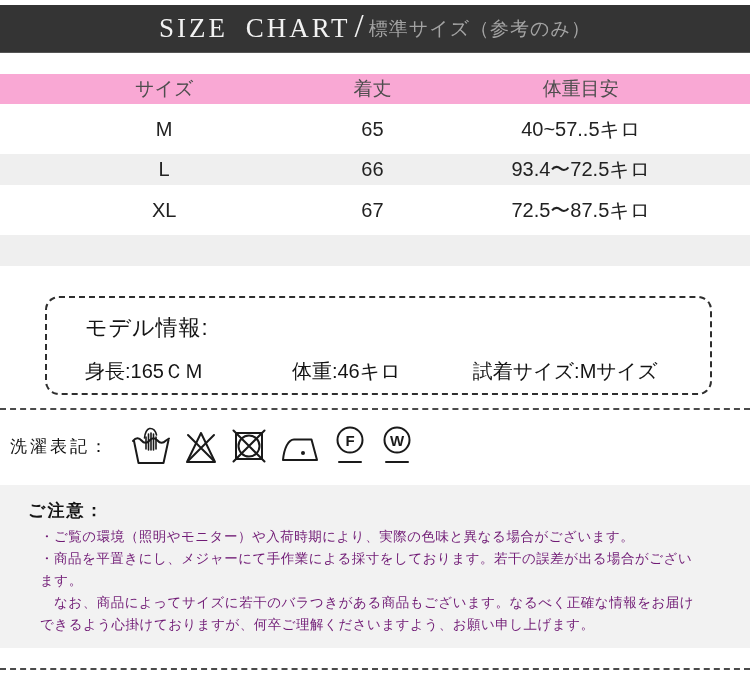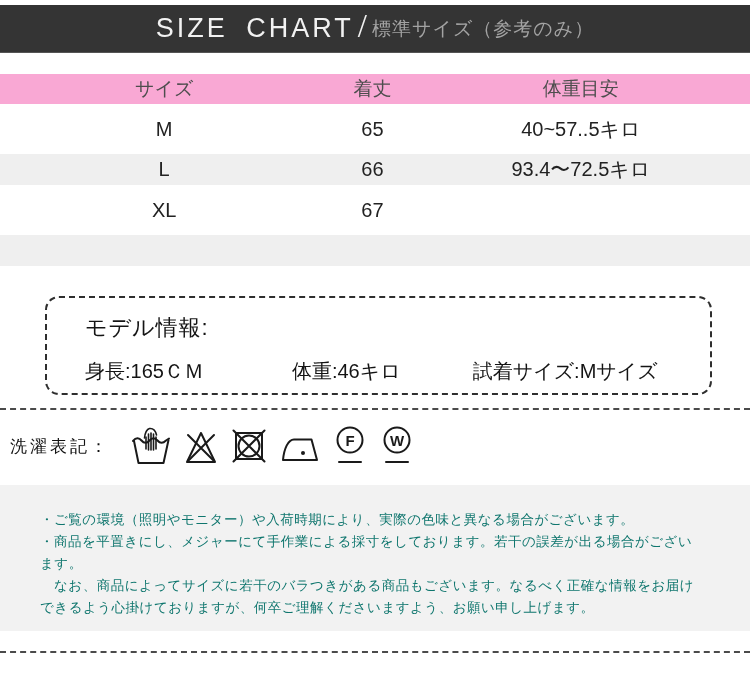--- a/index.html
+++ b/index.html
@@ -8,21 +8,21 @@
     font-family:"Liberation Sans","DejaVu Sans",sans-serif;
     color:#1f1f1f;overflow:hidden;
   }
   
   .top-bar{
     margin-top:5px;height:47px;background:#343434;
     display:flex;align-items:center;justify-content:center;
     border-bottom:1px solid #555;
   }
   .title-en{
-    font-family:Liberation Sans, sans-serif;
+    font-family:Liberation Serif, serif;
     color:#f2f2f2;font-size:27px;letter-spacing:3px;word-spacing:8px;
   }
   .title-slash{
     font-family:"Liberation Serif","DejaVu Serif",serif;
     color:#f2f2f2;font-size:33px;font-weight:300;margin:0 5px 4px 4px;
   }
   .title-ja{
     font-family:"Liberation Serif","DejaVu Serif",serif;
     color:#a3a3a3;font-size:19px;letter-spacing:1px;
   }
@@ -58,21 +58,21 @@
   .care-icons svg{display:block;}
   .ink{stroke:#1a1a1a;fill:none;stroke-width:2;stroke-linecap:round;stroke-linejoin:round;}
   .ink-thin{stroke:#1a1a1a;fill:none;stroke-width:1.6;stroke-linecap:round;}
   .glyph{
     font-family:"Liberation Sans","DejaVu Sans",sans-serif;
     font-size:15px;font-weight:600;fill:#1a1a1a;stroke:none;
   }
   
   .notice-box{margin-top:14px;background:#f2f2f2;padding:14px 28px 12px 28px;}
   .notice-title{font-size:17px;font-weight:bold;letter-spacing:2px;color:#141414;}
-  .notice-lines{margin-top:10px;padding-left:12px;font-size:13.5px;line-height:22px;color:#0f766e;letter-spacing:0.5px;}
+  .notice-lines{margin-top:4px;padding-left:12px;font-size:13.5px;line-height:22px;color:#701a75;letter-spacing:0.5px;}
 </style>
 </head>
 <body>
 
 <div class="top-bar">
   <span class="title-en">SIZE CHART</span>
   <span class="title-slash">/</span>
   <span class="title-ja">標準サイズ（参考のみ）</span>
 </div>
 
@@ -88,20 +88,21 @@
     <div>40~57..5キロ</div>
   </div>
   <div class="t-row short">
     <div>L</div>
     <div>66</div>
     <div>93.4〜72.5キロ</div>
   </div>
   <div class="t-row tall">
     <div>XL</div>
     <div>67</div>
+    <div>72.5〜87.5キロ</div>
   </div>
   <div class="t-row empty"></div>
 </div>
 
 <div class="model-box">
   <div class="model-title">モデル情報:</div>
   <div class="model-row">
     <span class="model-height">身長:165ＣＭ</span>
     <span class="model-weight">体重:46キロ</span>
     <span class="model-fitting">試着サイズ:Mサイズ</span>
@@ -146,20 +147,21 @@
     <svg width="36" height="42" viewBox="0 0 36 42">
       <circle class="ink" cx="18" cy="15" r="12.5"></circle>
       <text class="glyph" x="18" y="20.5" text-anchor="middle">W</text>
       <path class="ink" d="M7 37 H29"></path>
     </svg>
 
   </span>
 </div>
 
 <div class="notice-box">
+  <div class="notice-title">ご注意：</div>
   <div class="notice-lines">
     <div>・ご覧の環境（照明やモニター）や入荷時期により、実際の色味と異なる場合がございます。</div>
     <div>・商品を平置きにし、メジャーにて手作業による採寸をしております。若干の誤差が出る場合がござい</div>
     <div>ます。</div>
     <div>　なお、商品によってサイズに若干のバラつきがある商品もございます。なるべく正確な情報をお届け</div>
     <div>できるよう心掛けておりますが、何卒ご理解くださいますよう、お願い申し上げます。</div>
   </div>
 </div>
 
 <div class="sep-line sep-2"></div>

